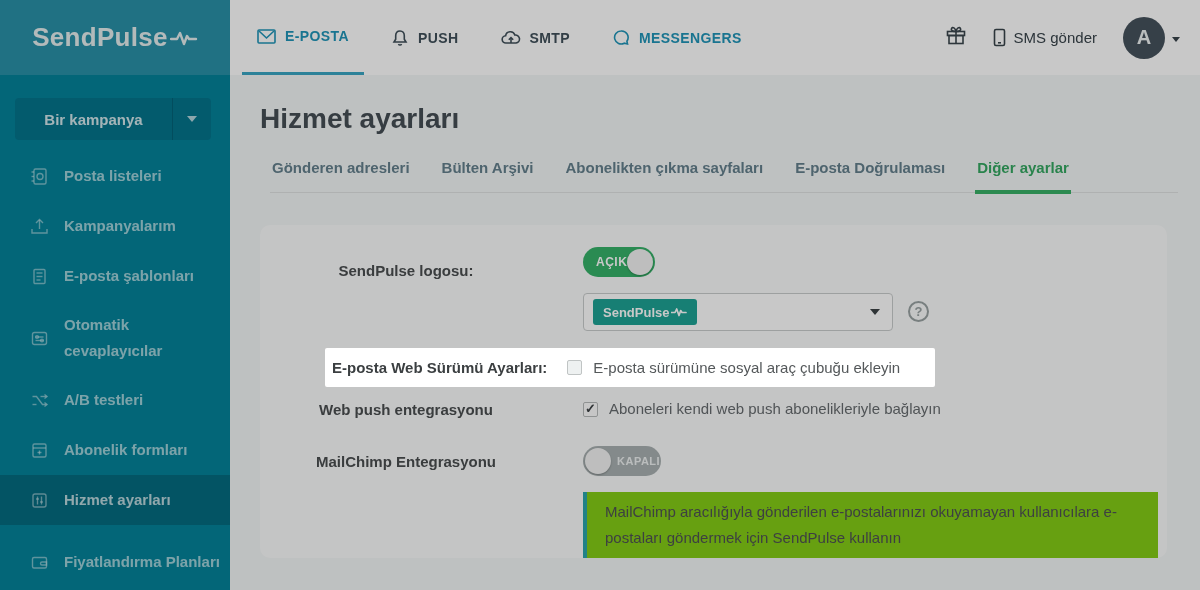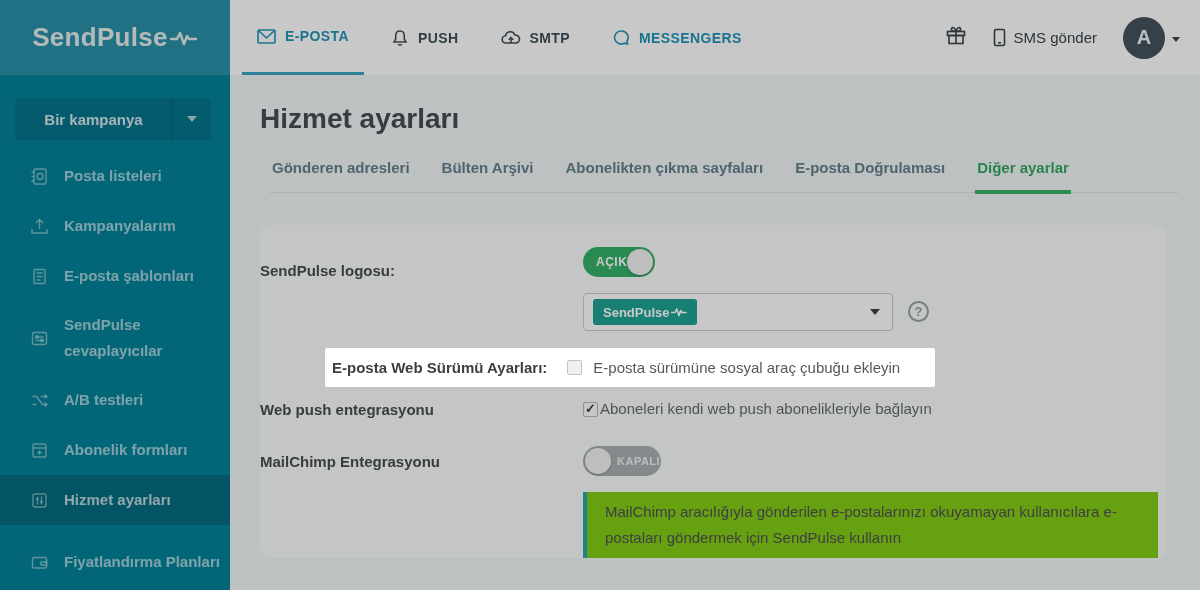--- a/index.html
+++ b/index.html
@@ -37,21 +37,21 @@
   .avatar-caret{width:0;height:0;border-left:4px solid transparent;border-right:4px solid transparent;border-top:5px solid #39444b;margin-top:3px;}
 
   
   .content{position:absolute;left:230px;top:75px;width:970px;height:515px;}
   .page-title{margin:0;padding:28px 0 0 30px;font-size:28px;font-weight:bold;color:#454e55;}
   .tabs{display:flex;gap:28px;margin:24px 0 0 40px;padding-right:22px;border-bottom:1px solid #dfe2e2;width:908px;box-sizing:border-box;}
   .tab{padding:0 2px 14px 2px;font-size:15px;font-weight:bold;color:#64808d;cursor:pointer;white-space:nowrap;}
   .tab.active{color:#35a862;border-bottom:4px solid #39b166;margin-bottom:-2px;}
 
   .panel{position:absolute;left:30px;top:150px;width:907px;height:333px;background:#fafbfb;border-radius:10px;}
-  .row-label{position:absolute;left:0;width:292px;text-align:left;font-size:15px;font-weight:bold;color:#4a4e50;line-height:20px;}
+  .row-label{position:absolute;left:0;width:292px;text-align:center;font-size:15px;font-weight:bold;color:#4a4e50;line-height:20px;}
   .caption{font-size:15px;color:#676c6f;}
 
   .toggle{position:absolute;height:30px;border-radius:15px;display:flex;align-items:center;cursor:pointer;box-sizing:border-box;}
   .toggle .knob{width:26px;height:26px;border-radius:50%;background:#f2f3f3;position:absolute;top:2px;box-shadow:0 1px 2px rgba(0,0,0,.25);}
   .toggle-on{left:323px;top:22px;width:72px;background:#36b269;}
   .toggle-on .t-label{color:#ffffff;font-size:12px;font-weight:bold;letter-spacing:.5px;padding-left:13px;}
   .toggle-on .knob{right:2px;}
   .toggle-off{left:323px;top:221px;width:78px;background:#a9b1b2;}
   .toggle-off .t-label{color:#eef1f1;font-size:11px;font-weight:bold;letter-spacing:.5px;padding-left:34px;}
   .toggle-off .knob{left:2px;}
@@ -63,21 +63,21 @@
 
   .checkbox{width:15px;height:15px;border:1px solid #b7bbbb;background:#fdfdfd;border-radius:2px;flex:0 0 15px;position:relative;cursor:pointer;box-sizing:border-box;}
   .checkbox.unchecked{background:#eef1f1;border-color:#c0c4c4;}
   .checkbox.checked::after{content:"\2713";position:absolute;left:1px;top:-2px;font-size:13px;font-weight:bold;color:#3e4346;}
 
   .highlight-row{position:absolute;left:65px;top:123px;width:610px;height:39px;background:#ffffff;border-radius:2px;z-index:60;display:flex;align-items:center;}
   .highlight-row .hl-label{margin-left:7px;font-size:15px;font-weight:bold;color:#3b3f41;white-space:nowrap;}
   .highlight-row .checkbox{margin-left:20px;}
   .highlight-row .hl-caption{margin-left:11px;font-size:15px;color:#54585a;white-space:nowrap;}
 
-  .push-row{position:absolute;left:323px;top:175px;display:flex;align-items:flex-start;gap:2px;}
+  .push-row{position:absolute;left:323px;top:175px;display:flex;align-items:flex-start;gap:11px;}
   .push-row .checkbox{margin-top:2px;}
   .push-label{top:175px;}
   .mailchimp-label{top:227px;}
   .logo-label{top:36px;}
 
   .info-block{position:absolute;left:323px;top:267px;width:575px;box-sizing:border-box;background:#84cc16;border-left:4px solid #2ba6ad;padding:7px 16px 7px 18px;font-size:15px;line-height:26px;color:#4e5254;}
 
   .dim-overlay{position:absolute;inset:0;background:rgba(0,0,0,.215);z-index:50;pointer-events:none;}
 </style>
 </head>
@@ -131,21 +131,21 @@
         <span>E-posta şablonları</span>
       </div>
       <div class="side-item two-line">
         <span class="s-icon"><svg width="19" height="19" viewBox="0 0 19 19">
               <rect x="2.5" y="3.5" width="14" height="12" rx="2"></rect>
               <line x1="5.5" y1="8" x2="13.5" y2="8"></line>
               <circle cx="7" cy="8" r="1.4"></circle>
               <line x1="5.5" y1="11.5" x2="13.5" y2="11.5"></line>
               <circle cx="12" cy="11.5" r="1.4"></circle>
             </svg></span>
-        <span>SendPulse cevaplayıcılar</span>
+        <span>Otomatik cevaplayıcılar</span>
       </div>
       <div class="side-item">
         <span class="s-icon"><svg width="19" height="19" viewBox="0 0 19 19">
               <path d="M2.5 5.5h4l6 8h4"></path>
               <path d="M2.5 13.5h4"></path>
               <path d="M10.5 5.5h6"></path>
               <path d="M14.5 3.5l2.5 2-2.5 2"></path>
               <path d="M14.5 11.5l2.5 2-2.5 2"></path>
             </svg></span>
         <span>A/B testleri</span>

